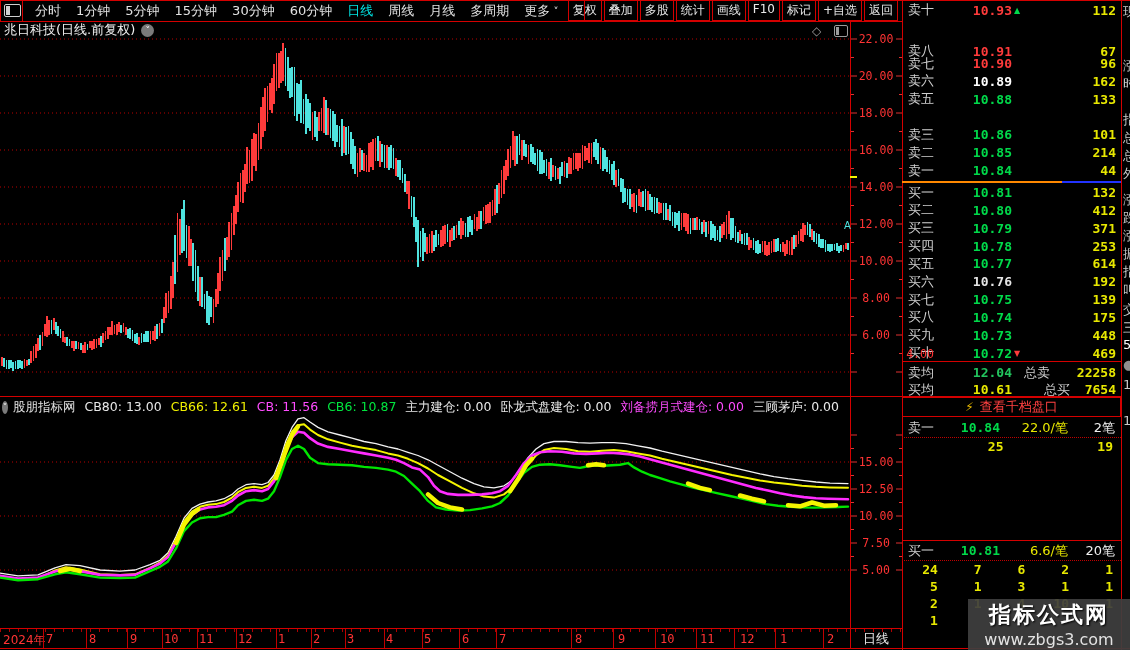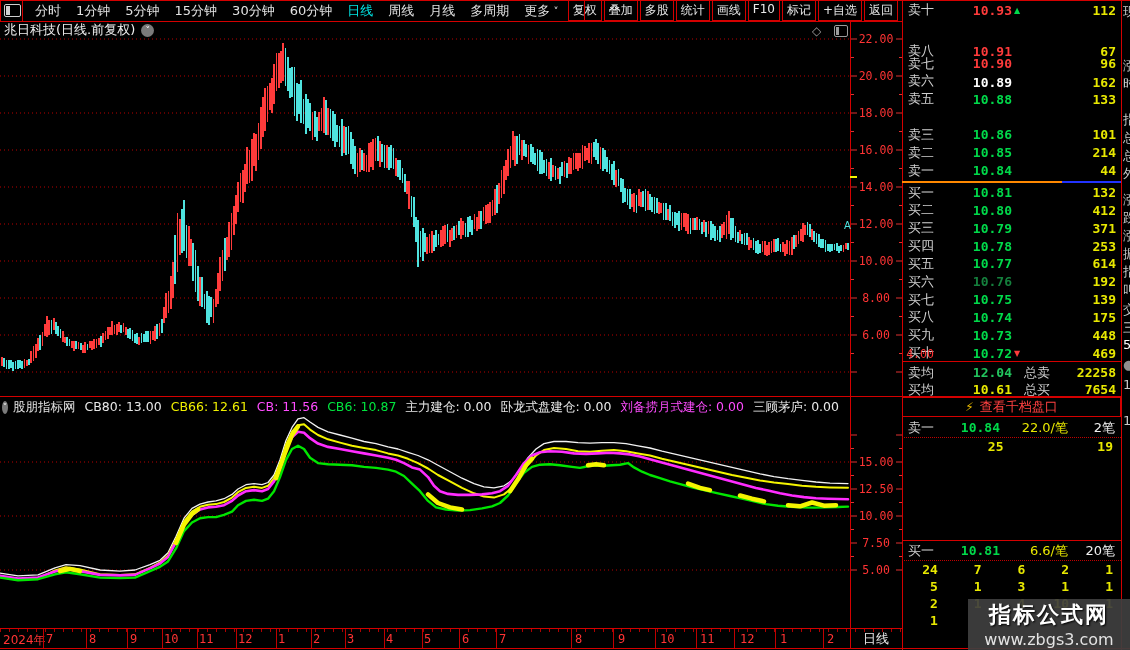--- a/index.html
+++ b/index.html
@@ -250,21 +250,21 @@
         <span class="prc" style="color: rgb(255, 59, 59);">10.91</span>
         <span class="mk" style="color: rgb(255, 59, 59);"></span>
         <span class="vol">67</span>
       </div>
       <div class="obrow" style="top: 54.55px;">
         <span class="lbl">卖七</span>
         <span class="prc" style="color: rgb(255, 59, 59);">10.90</span>
         <span class="mk" style="color: rgb(255, 59, 59);"></span>
         <span class="vol">96</span>
       </div>
-      <div class="obrow" style="top: 72.4px; align-items: flex-end;">
+      <div class="obrow" style="top: 72.4px;">
         <span class="lbl">卖六</span>
         <span class="prc" style="color: rgb(255, 255, 255);">10.89</span>
         <span class="mk" style="color: rgb(255, 59, 59);"></span>
         <span class="vol">162</span>
       </div>
       <div class="obrow" style="top: 90.25px;">
         <span class="lbl">卖五</span>
         <span class="prc" style="color: rgb(0, 217, 74);">10.88</span>
         <span class="mk" style="color: rgb(255, 59, 59);"></span>
         <span class="vol">133</span>
@@ -312,21 +312,21 @@
         <span class="vol">253</span>
       </div>
       <div class="obrow" style="top: 254.9px;">
         <span class="lbl">买五</span>
         <span class="prc" style="color: rgb(0, 217, 74);">10.77</span>
         <span class="mk" style="color: rgb(255, 59, 59);"></span>
         <span class="vol">614</span>
       </div>
       <div class="obrow" style="top: 272.75px;">
         <span class="lbl">买六</span>
-        <span class="prc" style="color: #15803d;">10.76</span>
+        <span class="prc" style="color: #e5e5e5;">10.76</span>
         <span class="mk" style="color: rgb(255, 59, 59);"></span>
         <span class="vol">192</span>
       </div>
       <div class="obrow" style="top: 290.6px;">
         <span class="lbl">买七</span>
         <span class="prc" style="color: rgb(0, 217, 74);">10.75</span>
         <span class="mk" style="color: rgb(255, 59, 59);"></span>
         <span class="vol">139</span>
       </div>
       <div class="obrow" style="top: 308.45px;">
@@ -349,21 +349,21 @@
       </div>
       <div class="obrow" style="top: 363.5px;">
         <span class="lbl">卖均</span>
         <span class="prc" style="color: #22c55e;">12.04</span>
         <span class="lbl2" style="margin-left: 12px;">总卖</span>
         <span class="vol">22258</span>
       </div>
       <div class="obrow" style="top: 380.5px;">
         <span class="lbl">买均</span>
         <span class="prc" style="color: rgb(232, 232, 0);">10.61</span>
-        <span class="lbl2" style="margin-left: 12px;">总买</span>
+        <span class="lbl2" style="margin-left: 20px; text-align: right;">总买</span>
         <span class="vol">7654</span>
       </div>
     </div>
   <div id="wb-orange"></div>
   <div id="wb-blue"></div>
 
   <div id="qiandang">
     <span class="bolt">⚡</span>
     <span class="qlabel">查看千档盘口</span>
   </div>

